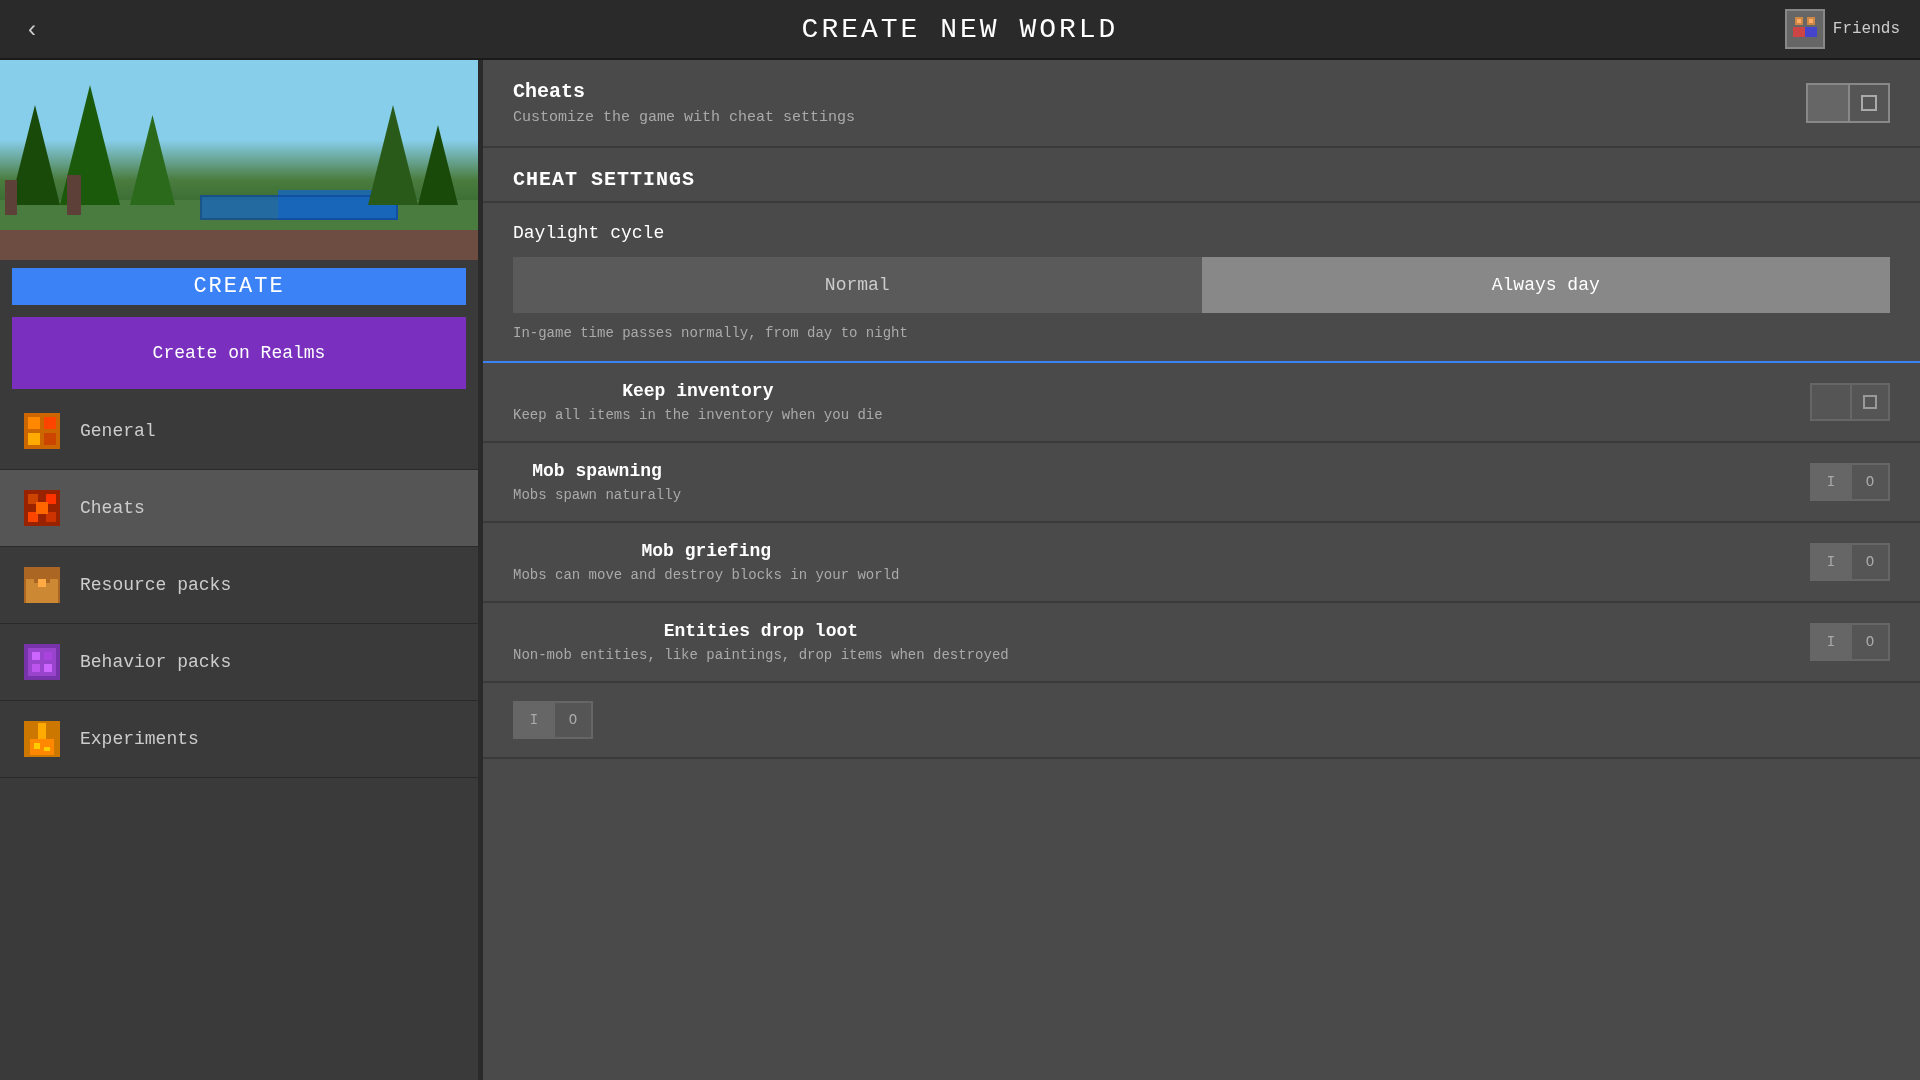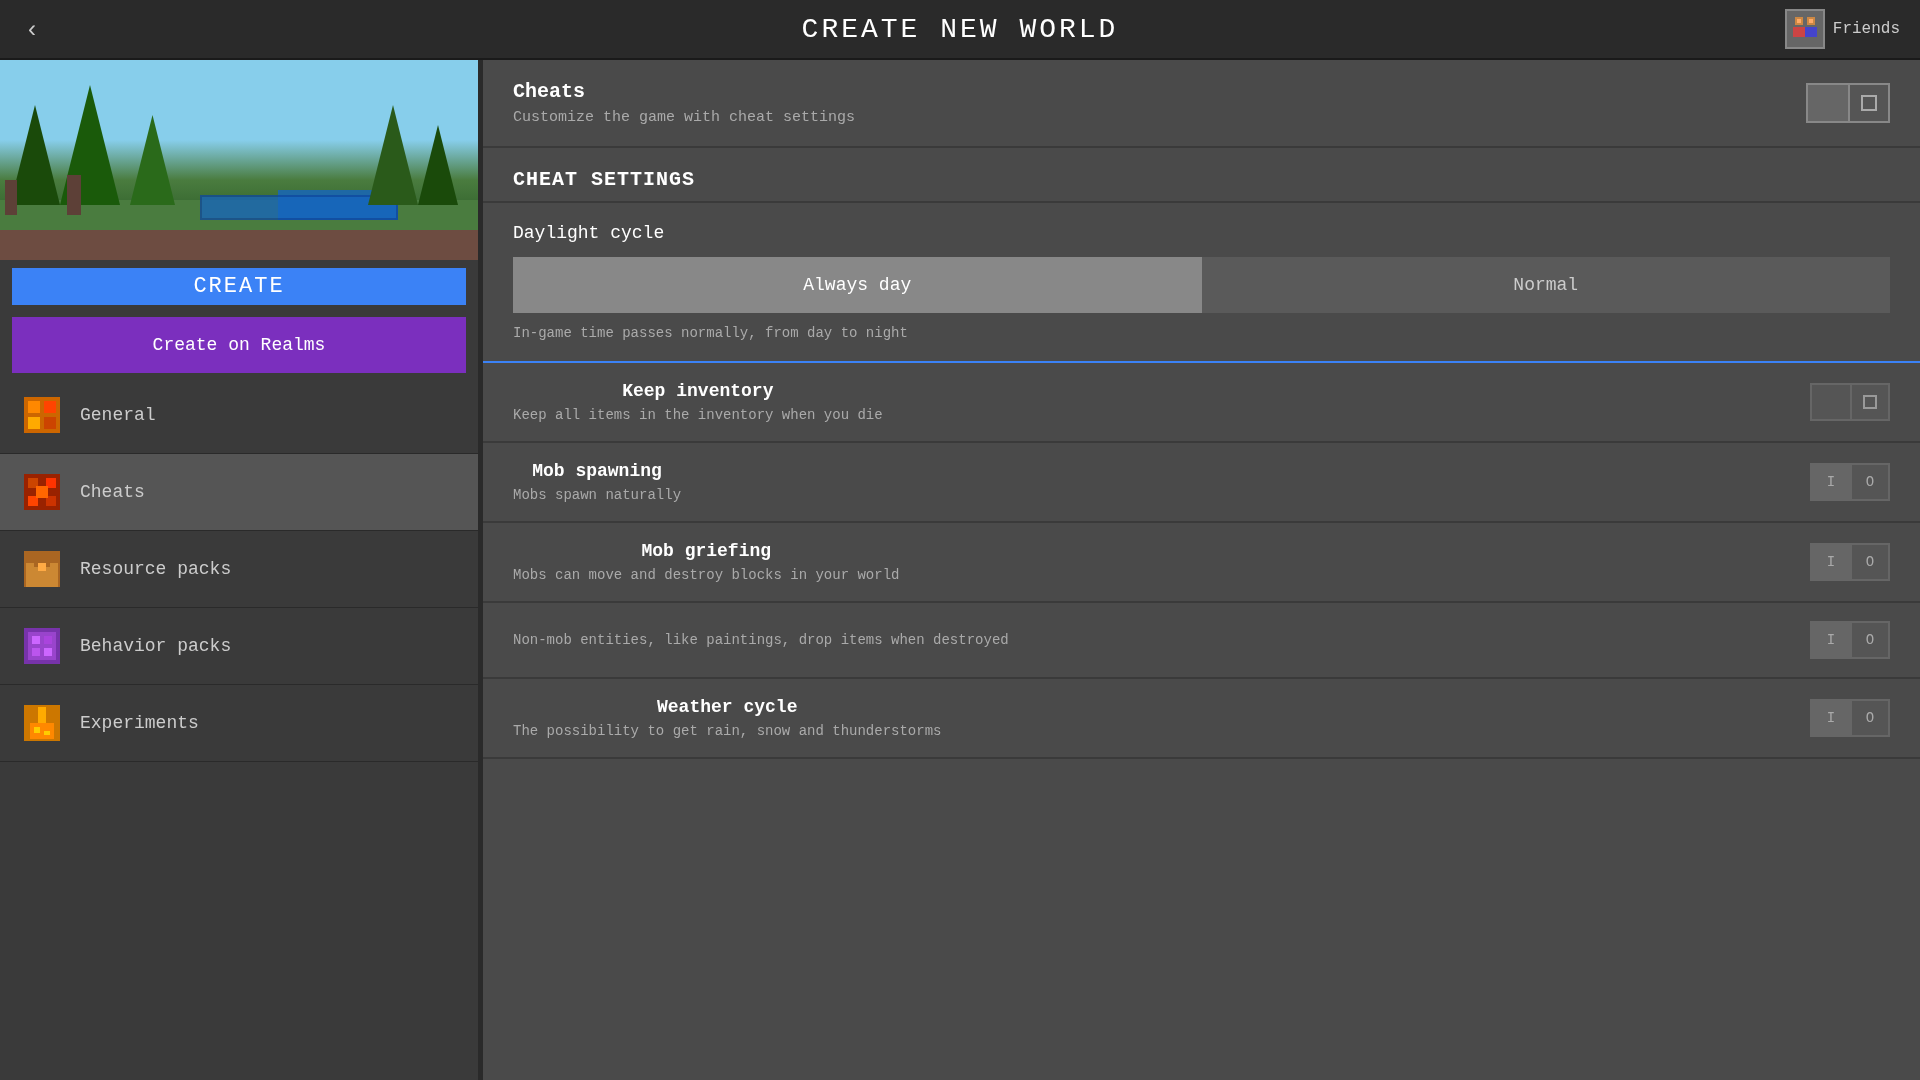--- a/index.html
+++ b/index.html
@@ -124,21 +124,21 @@
       font-size: 22px;
       font-weight: normal;
       letter-spacing: 2px;
       text-transform: uppercase;
       cursor: pointer;
       border: none;
       font-family: 'Courier New', monospace;
     }
     .create-realms-button {
       margin: 4px 12px;
-      padding: 18px;
+      padding: 26px;
       background: #7b2fbe;
       color: white;
       text-align: center;
       font-size: 18px;
       cursor: pointer;
       border: none;
       font-family: 'Courier New', monospace;
     }
 
     .sidebar-item {
@@ -487,22 +487,22 @@
           <div class="toggle-icon-sq"></div>
         </div>
       </div>
     </div>
 
     <div class="cheat-settings-title">CHEAT SETTINGS</div>
 
     <div class="daylight-section">
       <div class="daylight-label">Daylight cycle</div>
       <div class="daylight-buttons">
+        <button class="daylight-btn normal">Normal</button>
         <button class="daylight-btn always-day">Always day</button>
-        <button class="daylight-btn normal">Normal</button>
       </div>
       <div class="daylight-desc">In-game time passes normally, from day to night</div>
     </div>
 
     <div class="settings-row">
       <div class="settings-row-text">
         <h3>Keep inventory</h3>
         <p>Keep all items in the inventory when you die</p>
       </div>
       <div class="toggle-btn-group">
@@ -530,33 +530,30 @@
         <p>Mobs can move and destroy blocks in your world</p>
       </div>
       <div class="toggle-io">
         <div class="toggle-i">I</div>
         <div class="toggle-o">O</div>
       </div>
     </div>
 
     <div class="settings-row">
       <div class="settings-row-text">
+        <h3>Entities drop loot</h3>
         <p>Non-mob entities, like paintings, drop items when destroyed</p>
       </div>
       <div class="toggle-io">
         <div class="toggle-i">I</div>
         <div class="toggle-o">O</div>
       </div>
     </div>
 
     <div class="settings-row">
-      <div class="settings-row-text">
-        <h3>Weather cycle</h3>
-        <p>The possibility to get rain, snow and thunderstorms</p>
-      </div>
       <div class="toggle-io">
         <div class="toggle-i">I</div>
         <div class="toggle-o">O</div>
       </div>
     </div>
 
   </div>
 
 </div>
 

